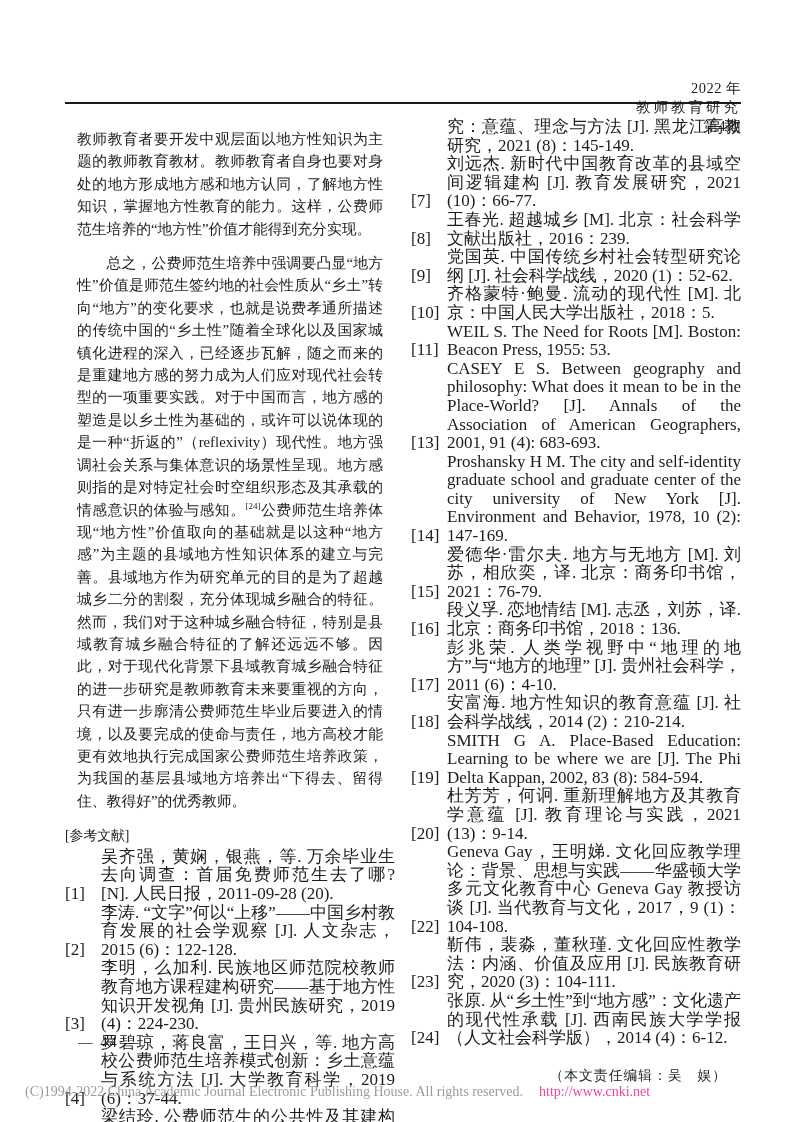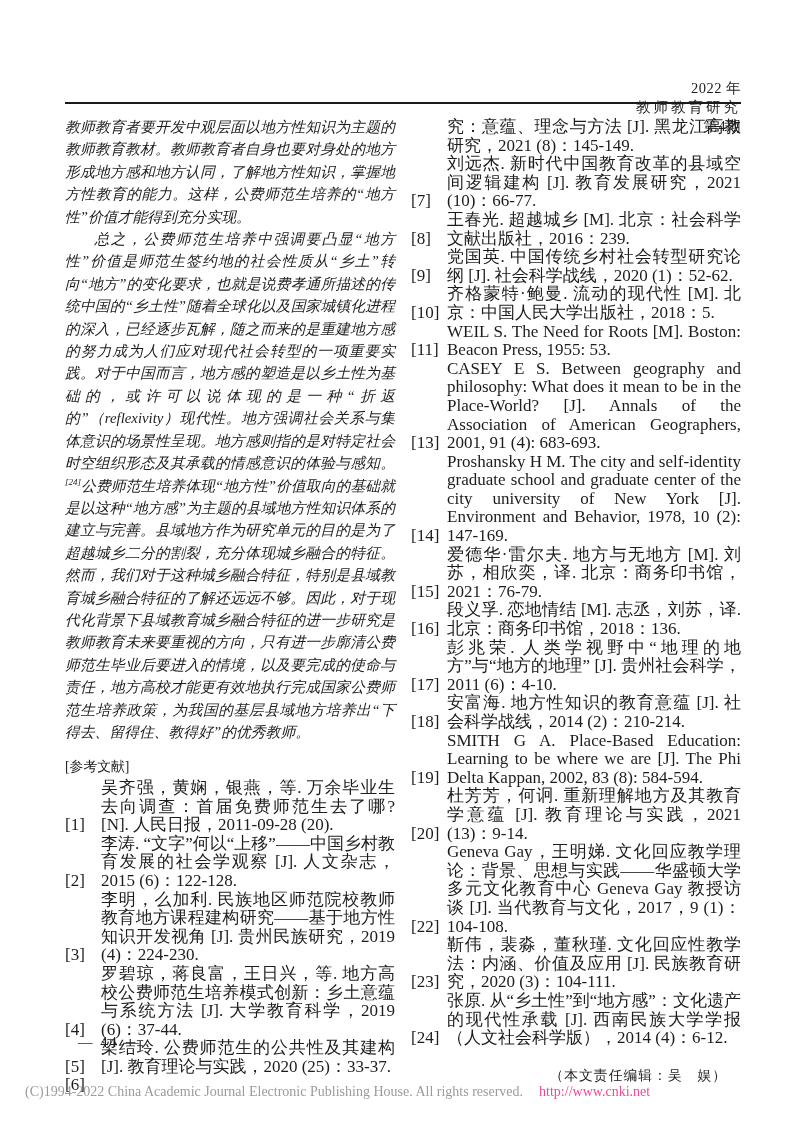--- a/index.html
+++ b/index.html
@@ -27,24 +27,23 @@
 
   
   .col {
     position: absolute; top: 116px; width: 330px;
     text-align: justify;
   }
   .col-left  { left: 65px; }
   .col-right { left: 411px; }
 
   .para {
-    margin: 0;
+    margin: 12px;
     font-size: 14.8px; line-height: 22.4px;
     text-align: justify;
-    font-style: italic;
   }
   .para.indent { text-indent: 2em; }
   .para sup { font-size: 9px; vertical-align: super; line-height: 0; }
 
   
   .refs-heading {
     margin-top: 15px;
     font-size: 13.8px; line-height: 18.6px;
     font-weight: normal;
   }

